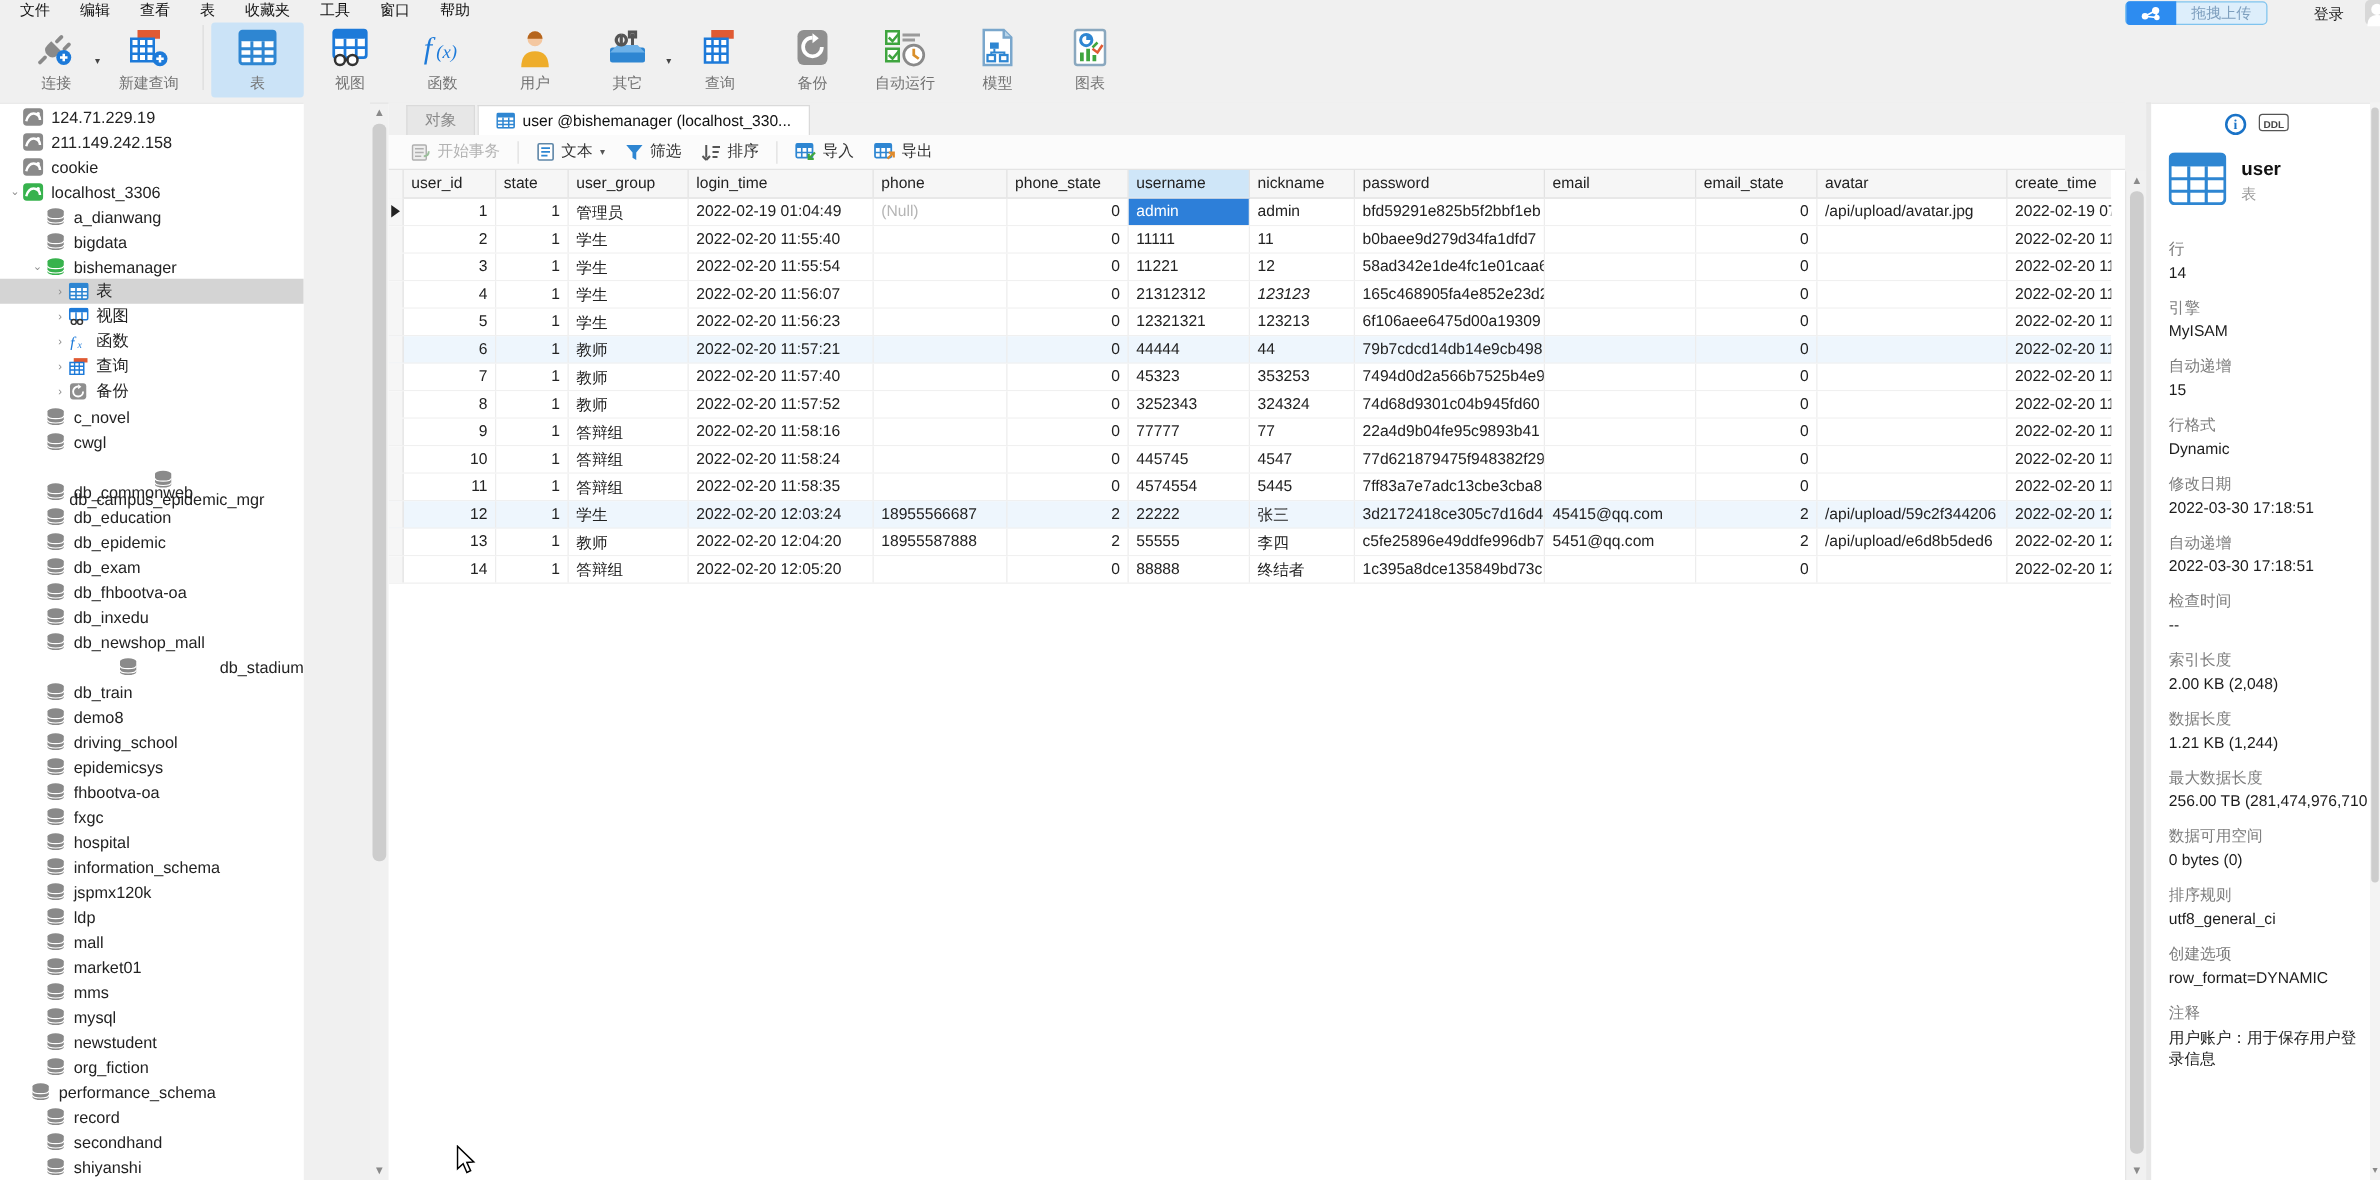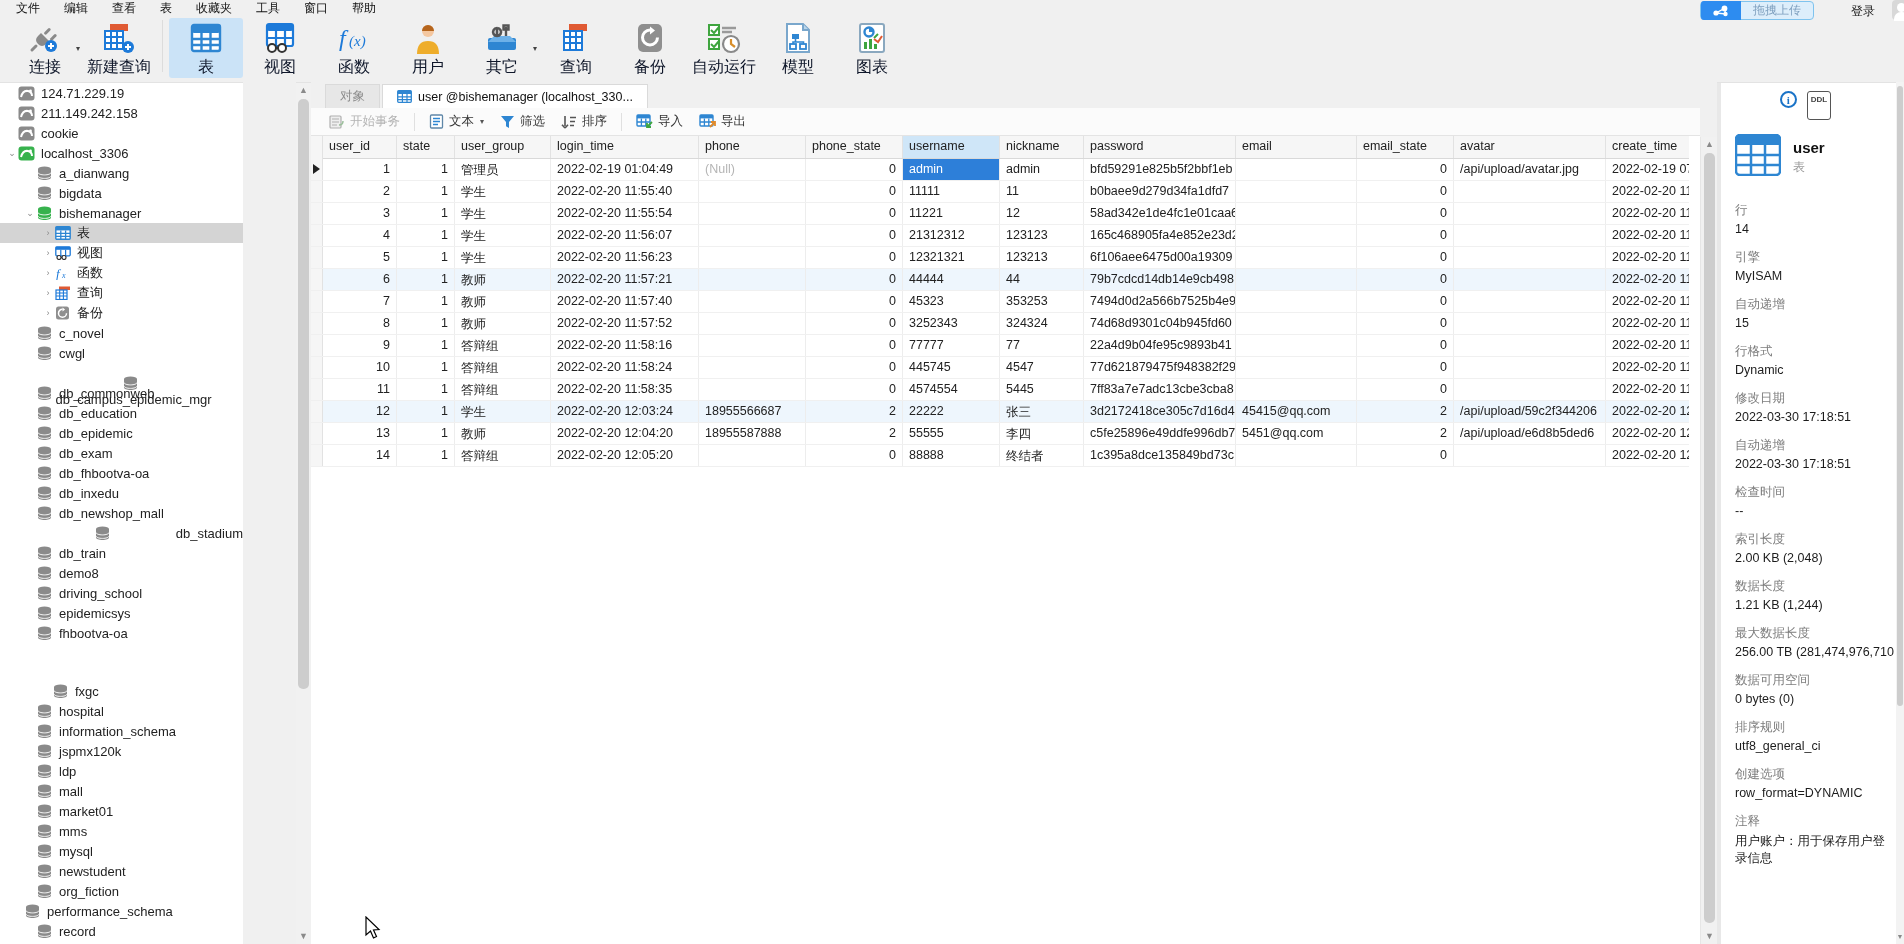--- a/index.html
+++ b/index.html
@@ -16,21 +16,21 @@
   #login-label { position:absolute; left:1851px; top:3px; font-size:12px; color:#222; z-index:9; cursor:pointer; }
   #avatar-stub { position:absolute; left:1892px; top:0px; width:12px; height:22px; overflow:hidden; z-index:9; }
   #avatar-stub .p { width:20px; height:20px; border-radius:4px; background:#d8d8d8; position:relative; }
   #avatar-stub .p:before { content:""; position:absolute; left:5px; top:3px; width:9px; height:9px; border-radius:50%; background:#fff; }
   #avatar-stub .p:after { content:""; position:absolute; left:2px; top:12px; width:15px; height:9px; border-radius:7px 7px 0 0; background:#fff; }
 
   
   #toolbar { position:absolute; left:0; top:16px; width:1904px; height:64px; background:#f0f0f0; display:flex; align-items:flex-start; padding-left:8px; }
   .tb-btn { width:74px; height:60px; margin-top:2px; display:flex; flex-direction:column; align-items:center; justify-content:flex-start; border-radius:3px; position:relative; cursor:pointer; }
   .tb-btn .ic { height:36px; display:flex; align-items:center; justify-content:center; margin-top:2px; }
-  .tb-btn .lb { font-size:16px; color:#0f172a; margin-top:2px; white-space:nowrap; }
+  .tb-btn .lb { font-size:12px; color:#737373; margin-top:2px; white-space:nowrap; }
   .tb-btn.active { background:#cbe3f7; }
   .tb-btn .caret { position:absolute; right:2px; top:26px; font-size:8px; color:#444; }
   .tb-sep { width:1px; height:52px; background:#dcdcdc; margin:4px 6px 0 6px; }
 
   
   #sidebar { position:absolute; left:0; top:82px; width:243px; bottom:0; background:#fff; overflow:hidden; border-top:1px solid #e3e3e3; }
   .tree-item { height:20px; display:flex; align-items:center; font-size:13px; color:#222; white-space:nowrap; cursor:default; }
   .tree-item.selected { background:#d4d4d4; }
   .tree-item .chev { width:12px; font-size:9px; color:#8a8a8a; text-align:center; flex:0 0 12px; }
   .tree-item .tic { width:17px; height:15px; margin-right:6px; flex:0 0 17px; display:flex; align-items:center; justify-content:center; }
@@ -66,21 +66,21 @@
   .g-gutter .marker { position:absolute; left:2px; top:5px; width:0; height:0; border-left:7px solid #222; border-top:5px solid transparent; border-bottom:5px solid transparent; }
 
   
   #grid-scrollbar { position:absolute; left:1700px; top:137px; width:17px; bottom:0; background:#f1f1f1; border-left:1px solid #e6e6e6; }
 
   
   #divider { position:absolute; left:1717px; top:82px; width:4px; bottom:0; background:#e8e8e8; border-top:1px solid #e3e3e3; }
   #info-panel { position:absolute; left:1721px; top:82px; width:175px; bottom:0; background:#fff; border-top:1px solid #e3e3e3; overflow:hidden; padding:8px 0 0 14px; }
   #panel-top-icons { display:flex; gap:10px; justify-content:center; margin-bottom:14px; margin-right:20px; }
   .info-round { width:17px; height:17px; border-radius:50%; border:2px solid #1a73c7; color:#1a73c7; font-size:11px; font-weight:bold; text-align:center; line-height:14px; font-family:"Liberation Serif",serif; cursor:pointer; }
-  .ddl-badge { height:29px; border:1px solid #555; border-radius:3px; font-size:8px; font-weight:bold; color:#444; padding:0 3px; line-height:15px; cursor:pointer; }
+  .ddl-badge { height:14px; border:1px solid #555; border-radius:3px; font-size:8px; font-weight:bold; color:#444; padding:0 3px; line-height:15px; cursor:pointer; }
   #panel-title-row { display:flex; align-items:center; gap:12px; margin-bottom:22px; }
   #panel-title { font-size:15px; font-weight:bold; color:#111; }
   #panel-subtitle { font-size:12px; color:#9a9a9a; margin-top:3px; }
   .if-label { font-size:12.5px; color:#7d7d7d; margin-top:13px; }
   .if-value { font-size:12.5px; color:#1c1c1c; margin-top:3px; white-space:nowrap; overflow:hidden; width:160px; }
   .if-value.wrap { white-space:normal; line-height:1.35; }
   #panel-scrollbar { position:absolute; left:1896px; top:82px; width:8px; bottom:0; background:#f3f3f3; }
 
   
   #mouse-cursor { position:absolute; left:365px; top:916px; z-index:50; pointer-events:none; }
@@ -565,21 +565,21 @@
       <span class="chev"></span>
       <span class="tic">
         <svg width="15" height="15" viewBox="0 0 15 15">
           <ellipse cx="7.5" cy="3" rx="6.5" ry="2.4" fill="#8a8a8a"></ellipse>
           <path d="M1 3 v8.5 c0 1.4 3 2.5 6.5 2.5 s6.5-1.1 6.5-2.5 V3" fill="#8a8a8a"></path>
           <path d="M1 6.5 c0 1.4 3 2.4 6.5 2.4 s6.5-1 6.5-2.4 M1 10 c0 1.4 3 2.4 6.5 2.4 s6.5-1 6.5-2.4" stroke="#fff" stroke-width="0.9" fill="none"></path>
         </svg>
       </span>
       <span>fhbootva-oa</span>
     </div>
-    <div class="tree-item" style="padding-left: 40px; margin-top: 38px;">
+    <div class="tree-item" style="padding-left: 24px;">
       <span class="chev"></span>
       <span class="tic">
         <svg width="15" height="15" viewBox="0 0 15 15">
           <ellipse cx="7.5" cy="3" rx="6.5" ry="2.4" fill="#8a8a8a"></ellipse>
           <path d="M1 3 v8.5 c0 1.4 3 2.5 6.5 2.5 s6.5-1.1 6.5-2.5 V3" fill="#8a8a8a"></path>
           <path d="M1 6.5 c0 1.4 3 2.4 6.5 2.4 s6.5-1 6.5-2.4 M1 10 c0 1.4 3 2.4 6.5 2.4 s6.5-1 6.5-2.4" stroke="#fff" stroke-width="0.9" fill="none"></path>
         </svg>
       </span>
       <span>fxgc</span>
     </div>
@@ -892,21 +892,21 @@
     </div>
     <div class="g-row">
       <div class="g-gutter"></div>
       <div class="g-cell num" style="width: 74px; flex: 0 0 74px;">4</div>
       <div class="g-cell num" style="width: 58px; flex: 0 0 58px;">1</div>
       <div class="g-cell" style="width: 96px; flex: 0 0 96px;">学生</div>
       <div class="g-cell" style="width: 148px; flex: 0 0 148px;">2022-02-20 11:56:07</div>
       <div class="g-cell" style="width: 107px; flex: 0 0 107px;"></div>
       <div class="g-cell num" style="width: 97px; flex: 0 0 97px;">0</div>
       <div class="g-cell" style="width: 97px; flex: 0 0 97px;">21312312</div>
-      <div class="g-cell" style="width: 84px; flex: 0 0 84px;">123123</div>
+      <div class="g-cell" style="width: 84px; flex: 0 0 84px; font-style: italic;">123123</div>
       <div class="g-cell" style="width: 152px; flex: 0 0 152px;">165c468905fa4e852e23d2</div>
       <div class="g-cell" style="width: 121px; flex: 0 0 121px;"></div>
       <div class="g-cell num" style="width: 97px; flex: 0 0 97px;">0</div>
       <div class="g-cell" style="width: 152px; flex: 0 0 152px;"></div>
       <div class="g-cell" style="width: 98px; flex: 0 0 98px;">2022-02-20 11:5</div>
     </div>
     <div class="g-row">
       <div class="g-gutter"></div>
       <div class="g-cell num" style="width: 74px; flex: 0 0 74px;">5</div>
       <div class="g-cell num" style="width: 58px; flex: 0 0 58px;">1</div>

